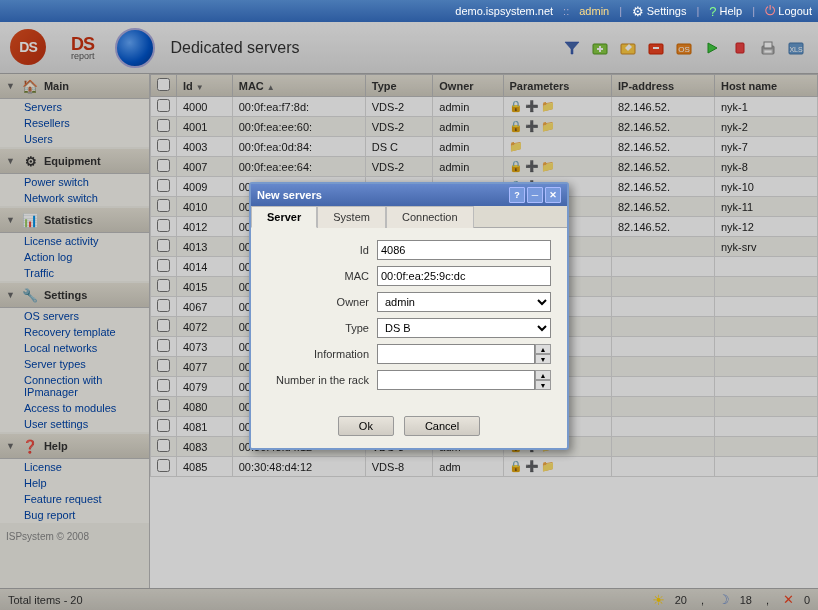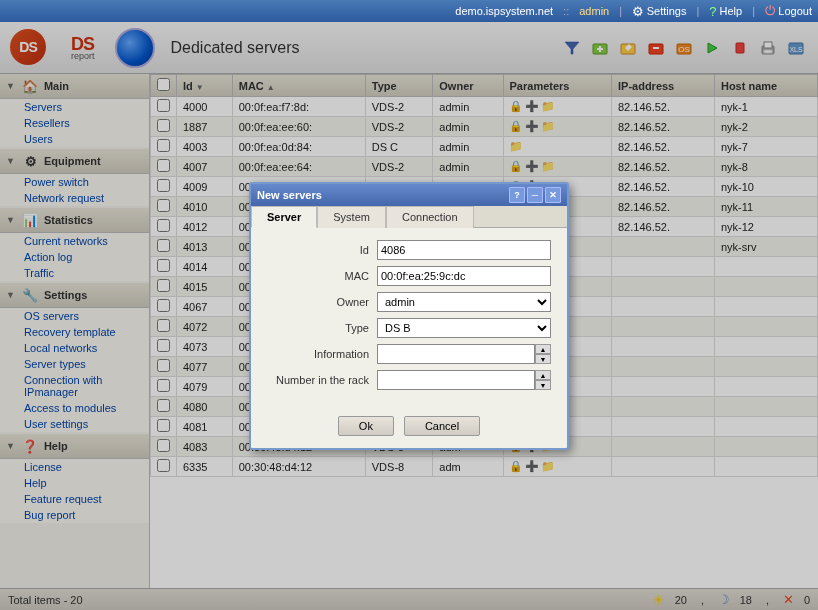--- a/index.html
+++ b/index.html
@@ -206,32 +206,32 @@
     </div>
 
     <div class="sidebar-section">
       <div class="sidebar-header">
         <span class="sidebar-arrow">▼</span>
         <span class="sidebar-icon">⚙</span>
         <span>Equipment</span>
       </div>
       <div class="sidebar-links">
         <a class="sidebar-link">Power switch</a>
-        <a class="sidebar-link">Network request</a>
+        <a class="sidebar-link">Network switch</a>
       </div>
     </div>
 
     <div class="sidebar-section">
       <div class="sidebar-header">
         <span class="sidebar-arrow">▼</span>
         <span class="sidebar-icon">📊</span>
         <span>Statistics</span>
       </div>
       <div class="sidebar-links">
-        <a class="sidebar-link">Current networks</a>
+        <a class="sidebar-link">License activity</a>
         <a class="sidebar-link">Action log</a>
         <a class="sidebar-link">Traffic</a>
       </div>
     </div>
 
     <div class="sidebar-section">
       <div class="sidebar-header">
         <span class="sidebar-arrow">▼</span>
         <span class="sidebar-icon">🔧</span>
         <span>Settings</span>
@@ -254,20 +254,21 @@
         <span>Help</span>
       </div>
       <div class="sidebar-links">
         <a class="sidebar-link">License</a>
         <a class="sidebar-link">Help</a>
         <a class="sidebar-link">Feature request</a>
         <a class="sidebar-link">Bug report</a>
       </div>
     </div>
 
+    <div style="padding: 6px; font-size: 10px; color: #888;">ISPsystem © 2008</div>
   </div>
 
   <div id="main">
     <div id="table-container">
       <table>
         <thead>
           <tr>
             <th style="width:20px;"><input type="checkbox" style=""></th>
             <th><span>Id</span> <span class="sort-arrow">▼</span></th>
             <th><span>MAC</span> <span class="sort-arrow">▲</span></th>
@@ -291,21 +292,21 @@
                   <span class="param-icon" style="color:#ffaa00">🔒</span>
                   <span class="param-icon" style="color:#44aa44">➕</span>
                   <span class="param-icon" style="color:#ccaa22">📁</span>
                 </div>
               </td>
               <td>82.146.52.</td>
               <td>nyk-1</td>
             </tr>
             <tr>
               <td><input type="checkbox" style=""></td>
-              <td>1887</td>
+              <td>4001</td>
               <td>00:0f:ea:ee:60:</td>
               <td>VDS-2</td>
               <td>admin</td>
               <td>
                 <div class="cell-icons">
                   <span class="param-icon" style="color:#ffaa00">🔒</span>
                   <span class="param-icon" style="color:#44aa44">➕</span>
                   <span class="param-icon" style="color:#ccaa22">📁</span>
                 </div>
               </td>
@@ -560,21 +561,21 @@
                   <span class="param-icon" style="color:#ffaa00">🔒</span>
                   <span class="param-icon" style="color:#44aa44">➕</span>
                   <span class="param-icon" style="color:#ccaa22">📁</span>
                 </div>
               </td>
               <td></td>
               <td></td>
             </tr>
             <tr>
               <td><input type="checkbox" style=""></td>
-              <td>6335</td>
+              <td>4085</td>
               <td>00:30:48:d4:12</td>
               <td>VDS-8</td>
               <td>adm</td>
               <td>
                 <div class="cell-icons">
                   <span class="param-icon" style="color:#ffaa00">🔒</span>
                   <span class="param-icon" style="color:#44aa44">➕</span>
                   <span class="param-icon" style="color:#ccaa22">📁</span>
                 </div>
               </td>

